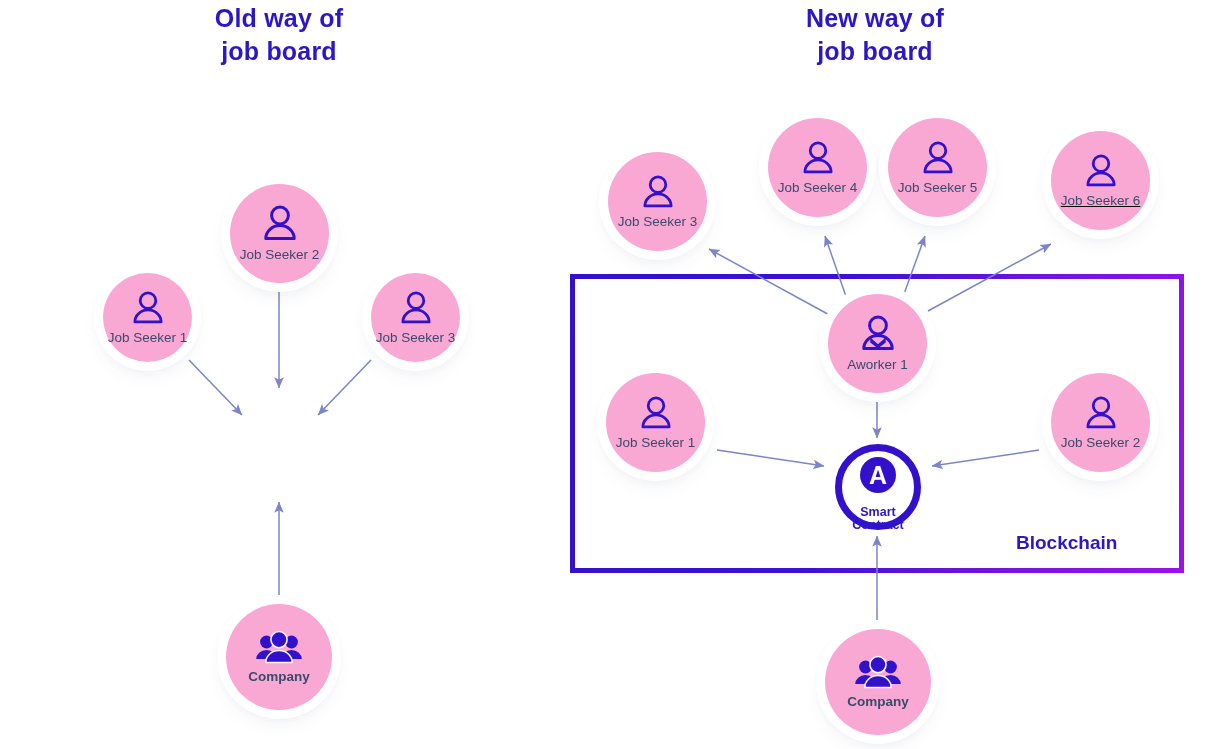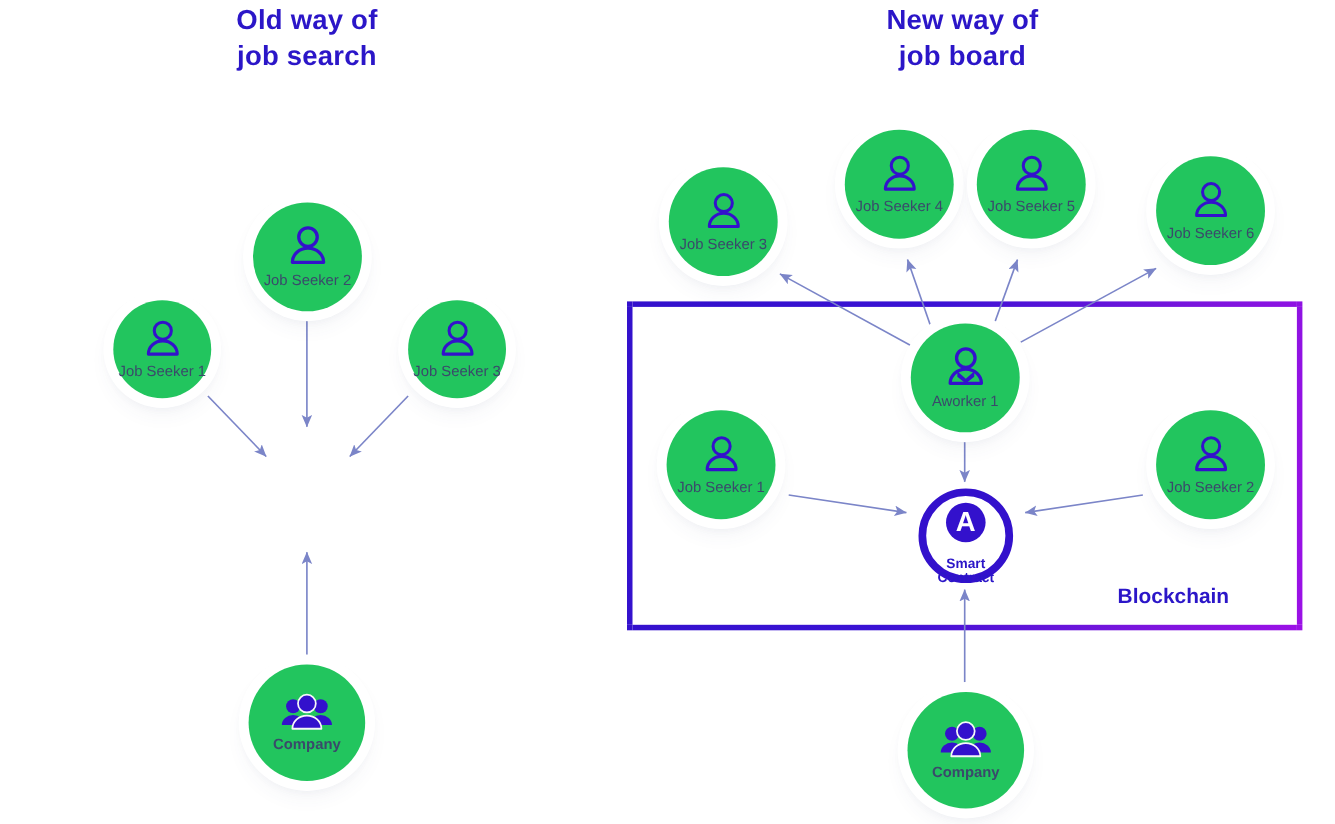--- a/index.html
+++ b/index.html
@@ -63,21 +63,21 @@
     width: 1214px; height: 749px;
     pointer-events: none;
   }
   #arrows-left { z-index: 2; }
   #arrows-right { z-index: 4; }
 
   
   .node {
     position: absolute;
     border-radius: 50%;
-    background: #22c55e;
+    background: #f9a8d4;
     box-shadow: 0 0 0 9px #ffffff, 0 3px 13px rgba(70,80,120,0.16), 0 10px 22px rgba(70,80,120,0.09);
     display: flex;
     flex-direction: column;
     align-items: center;
     justify-content: center;
     z-index: 5;
   }
   .node .icon { line-height: 0; display: block; }
   .node .label {
     color: #3a4a6b;
@@ -138,21 +138,21 @@
     margin-top: 13px;
     white-space: pre-line;
   }
 </style>
 </head>
 <body>
 
 <div id="canvas">
 
   <div class="heading" id="heading-old">Old way of
-job search</div>
+job board</div>
   <div class="heading" id="heading-new">New way of
 job board</div>
 
   <div id="blockchain-box"></div>
   <div id="blockchain-label">Blockchain</div>
 
   <svg id="arrows-left" viewBox="0 0 1214 749" xmlns="http://www.w3.org/2000/svg">
     <defs>
       <marker id="ah" markerWidth="9" markerHeight="9" refX="7.2" refY="3.2" orient="auto" markerUnits="strokeWidth">
         <path d="M0,0 L7.4,3.2 L0,6.4 L1.7,3.2 Z" fill="#7b85c8"></path>
@@ -259,21 +259,21 @@
   <div class="node sz-m" style="left:888px; top:118px;">
     <span class="icon">
       <svg width="34" height="37" viewBox="0 0 36 40">
         <circle cx="18" cy="11.5" r="8.4" fill="none" stroke="#3311cc" stroke-width="3"></circle>
         <path d="M3.8 34.5 a14.2 13 0 0 1 28.4 0 z" fill="none" stroke="#3311cc" stroke-width="3" stroke-linejoin="round"></path>
       </svg>
     </span>
     <span class="label">Job Seeker 5</span>
   </div>
 
-  <div class="node sz-m" style="left:1051px; top:142px;">
+  <div class="node sz-m" style="left:1051px; top:131px;text-decoration:underline;">
     <span class="icon">
       <svg width="34" height="37" viewBox="0 0 36 40">
         <circle cx="18" cy="11.5" r="8.4" fill="none" stroke="#3311cc" stroke-width="3"></circle>
         <path d="M3.8 34.5 a14.2 13 0 0 1 28.4 0 z" fill="none" stroke="#3311cc" stroke-width="3" stroke-linejoin="round"></path>
       </svg>
     </span>
     <span class="label">Job Seeker 6</span>
   </div>
 
   <div class="node sz-m" style="left:828px; top:294px;">

